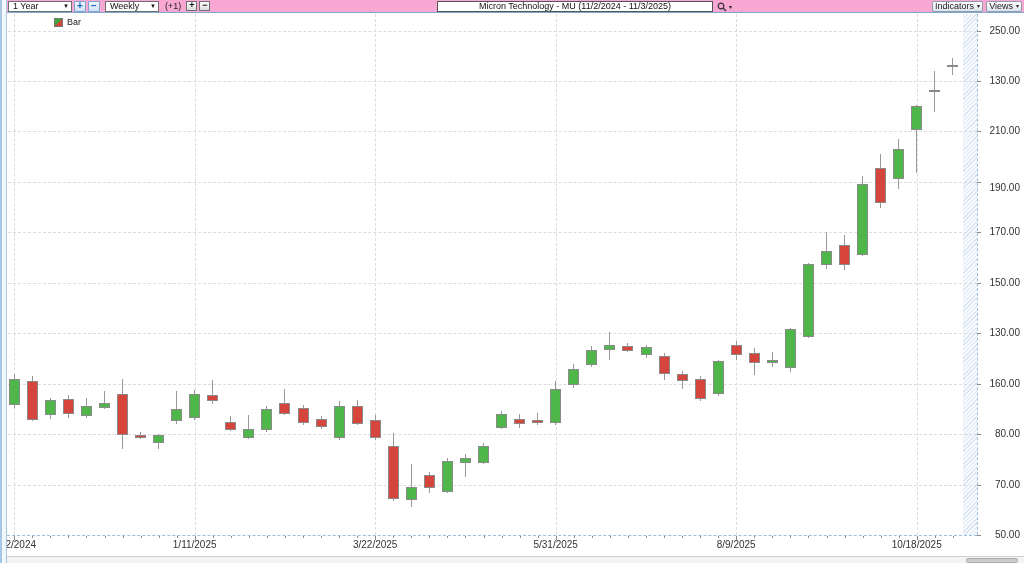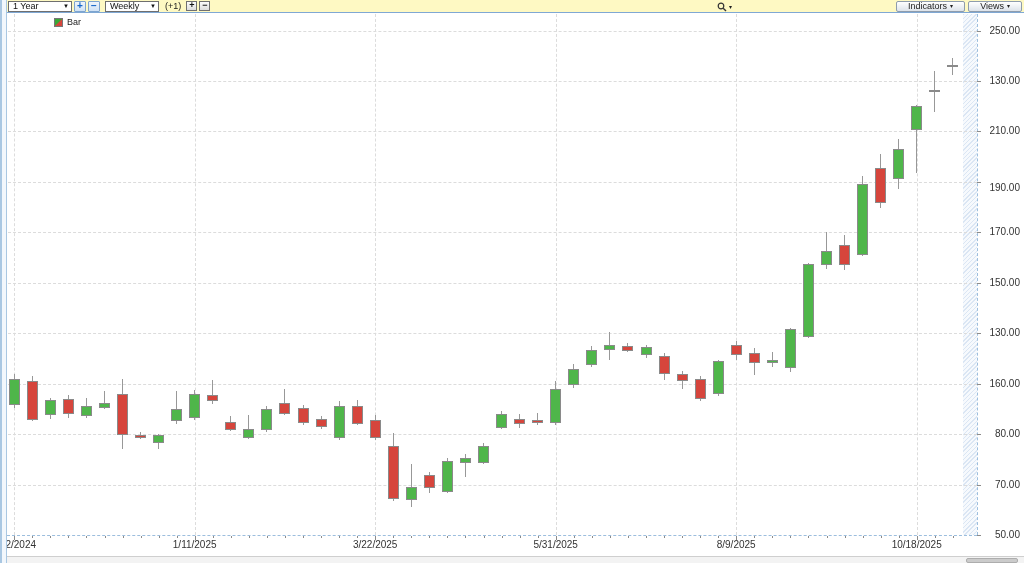--- a/index.html
+++ b/index.html
@@ -4,37 +4,37 @@
 <style>
   * { box-sizing: border-box; margin: 0; padding: 0; }
   body { font-family: "Liberation Sans", sans-serif; background:#fff; }
   .window { position:relative; width:1024px; height:563px; background:#fff; overflow:hidden; }
 
   
   .left-strip { position:absolute; left:0; top:0; bottom:0; width:7px; background:#f2f7fc;
     border-left:2px solid #a9c7e2; border-right:1px solid #a9c7e2; z-index:6; }
 
   
-  .toolbar { position:absolute; left:7px; right:0; top:0; height:13px; background:#fef9c3;
+  .toolbar { position:absolute; left:7px; right:0; top:0; height:13px; background:#f9a8d4;
     border-bottom:1px solid #7fa8d4; z-index:7; display:flex; align-items:center; font-size:9px; color:#111; }
   .tb-select { height:11px; background:#fff; border:1px solid #6f6f6f; display:inline-flex;
     align-items:center; justify-content:space-between; padding:0 2px 0 4px; margin-top:0; cursor:default; }
   .tb-select .arrow { font-size:6px; color:#111; margin-left:4px; }
   .btn-zoom { width:12px; height:11px; margin-left:2px; background:linear-gradient(#eef4fb,#d0e2f5);
     border:1px solid #7da4cf; color:#1667c9; font-weight:bold; font-size:10px; line-height:8px;
     text-align:center; border-radius:1px; }
   .btn-tiny { width:11px; height:10px; margin-left:2px; background:linear-gradient(#fcfcfc,#dddddd);
     border:1px solid #707070; color:#111; font-weight:bold; font-size:9px; line-height:7px; text-align:center; }
   .offset { margin-left:6px; color:#222; }
   .title-box { position:absolute; left:430px; top:1px; width:276px; height:11px; background:#fff;
     border:1px solid #555; font-size:9px; line-height:9px; display:flex; align-items:center; justify-content:center; }
   .search-wrap { position:absolute; left:710px; top:1px; display:flex; align-items:center; height:11px; }
   .search-wrap .arrow { font-size:6px; margin-left:2px; color:#222; }
   .tb-right { position:absolute; right:2px; top:1px; display:flex; }
-  .tb-btn { height:11px; padding:0 11px; margin-left:3px; background:linear-gradient(#ffffff,#dde3ea);
+  .tb-btn { height:11px; padding:0 2px; margin-left:3px; background:linear-gradient(#ffffff,#dde3ea);
     border:1px solid #8e9cac; border-radius:2px; font-size:9px; line-height:9px; display:flex; align-items:center; color:#222; }
   .tb-btn .arrow { font-size:6px; margin-left:3px; }
 
   
   .plot { position:absolute; left:0; top:0; width:1024px; height:563px; }
   .legend { position:absolute; left:54px; top:17px; display:flex; align-items:center; z-index:4; }
   .legend-icon { width:9px; height:9px; background:linear-gradient(to bottom right,#3aa836 49%,#d6453c 51%);
     border:1px solid #777; }
   .legend-label { margin-left:4px; font-size:9px; color:#222; }
   .gridline-h { position:absolute; left:8px; width:969px; height:0; border-top:1px dashed #dcdcdc; }
@@ -68,20 +68,23 @@
     <div class="btn-zoom">+</div>
     <div class="btn-zoom">−</div>
     <div class="tb-select" style="width:54px; margin-left:5px;">
       <span>Weekly</span>
       <span class="arrow">▼</span>
     </div>
     <span class="offset">(+1)</span>
     <div class="btn-tiny" style="margin-left:5px;">+</div>
     <div class="btn-tiny">−</div>
 
+    <div class="title-box">
+      <span>Micron Technology - MU (11/2/2024 - 11/3/2025)</span>
+    </div>
     <div class="search-wrap">
       <svg width="10" height="10" viewBox="0 0 10 10">
         <circle cx="4" cy="4" r="2.8" fill="none" stroke="#333" stroke-width="1.2"></circle>
         <line x1="6.2" y1="6.2" x2="9" y2="9" stroke="#333" stroke-width="1.4"></line>
       </svg>
       <span class="arrow">▾</span>
     </div>
 
     <div class="tb-right">
       <div class="tb-btn">

